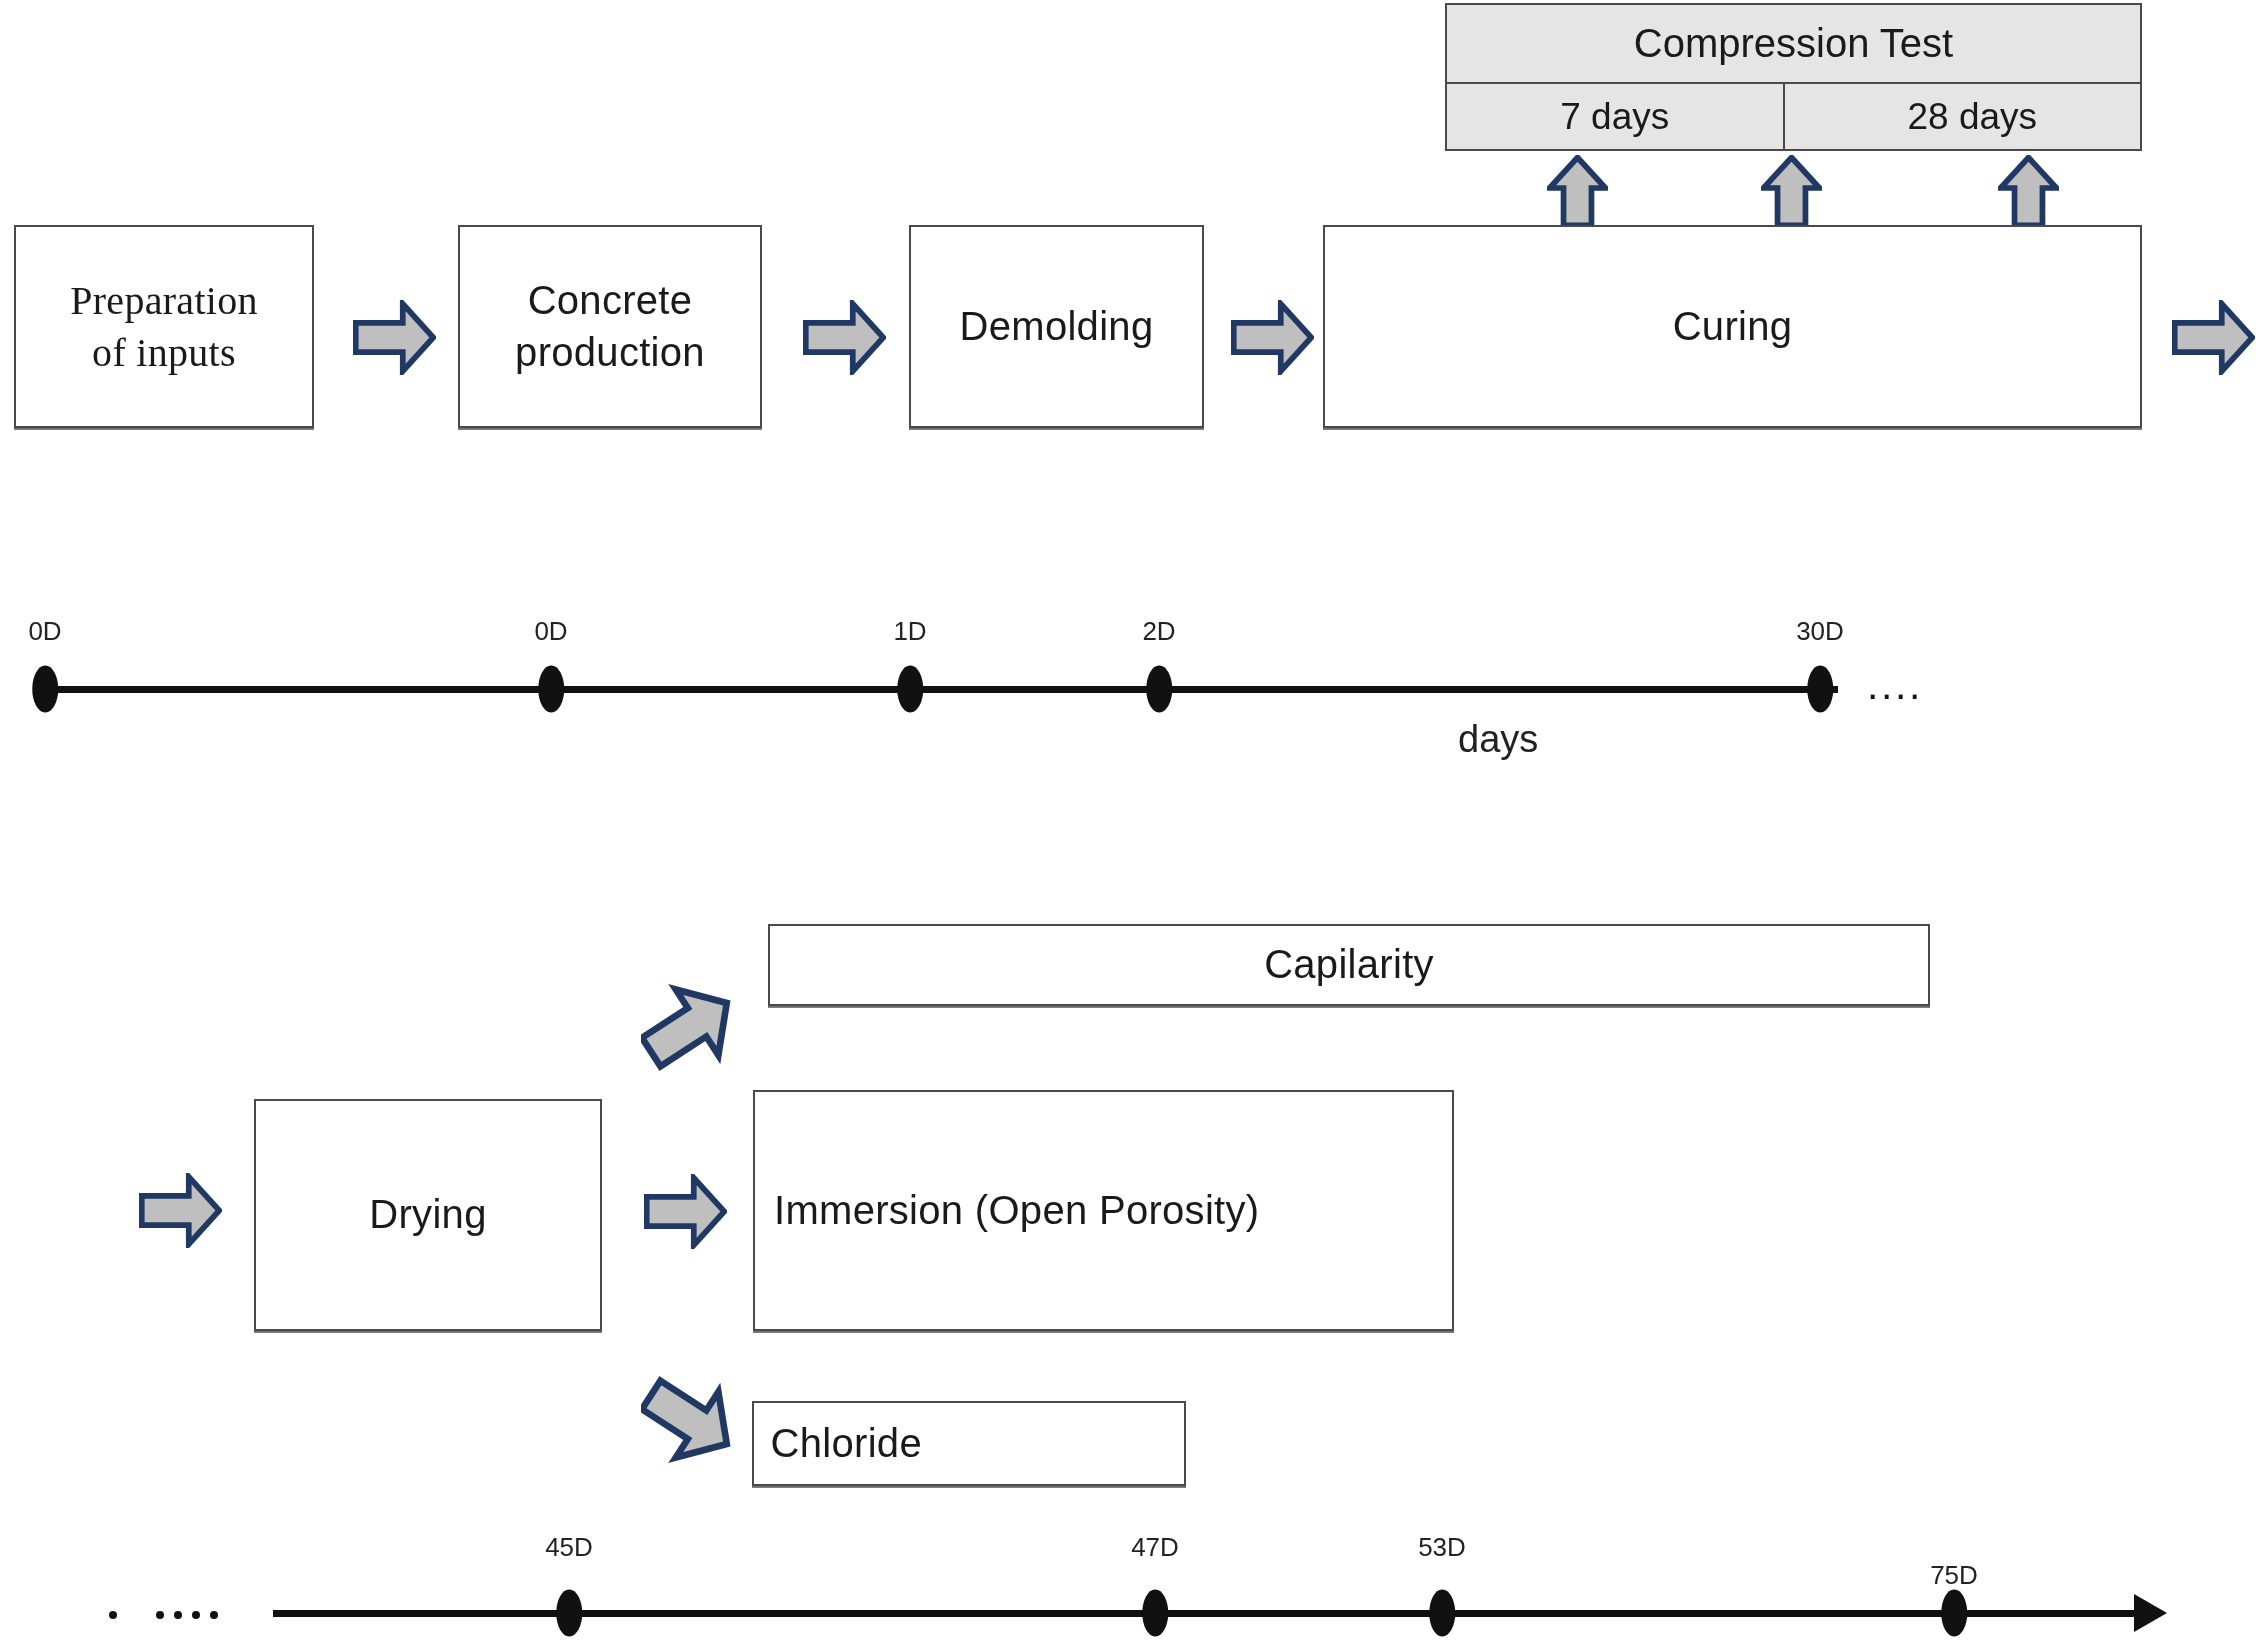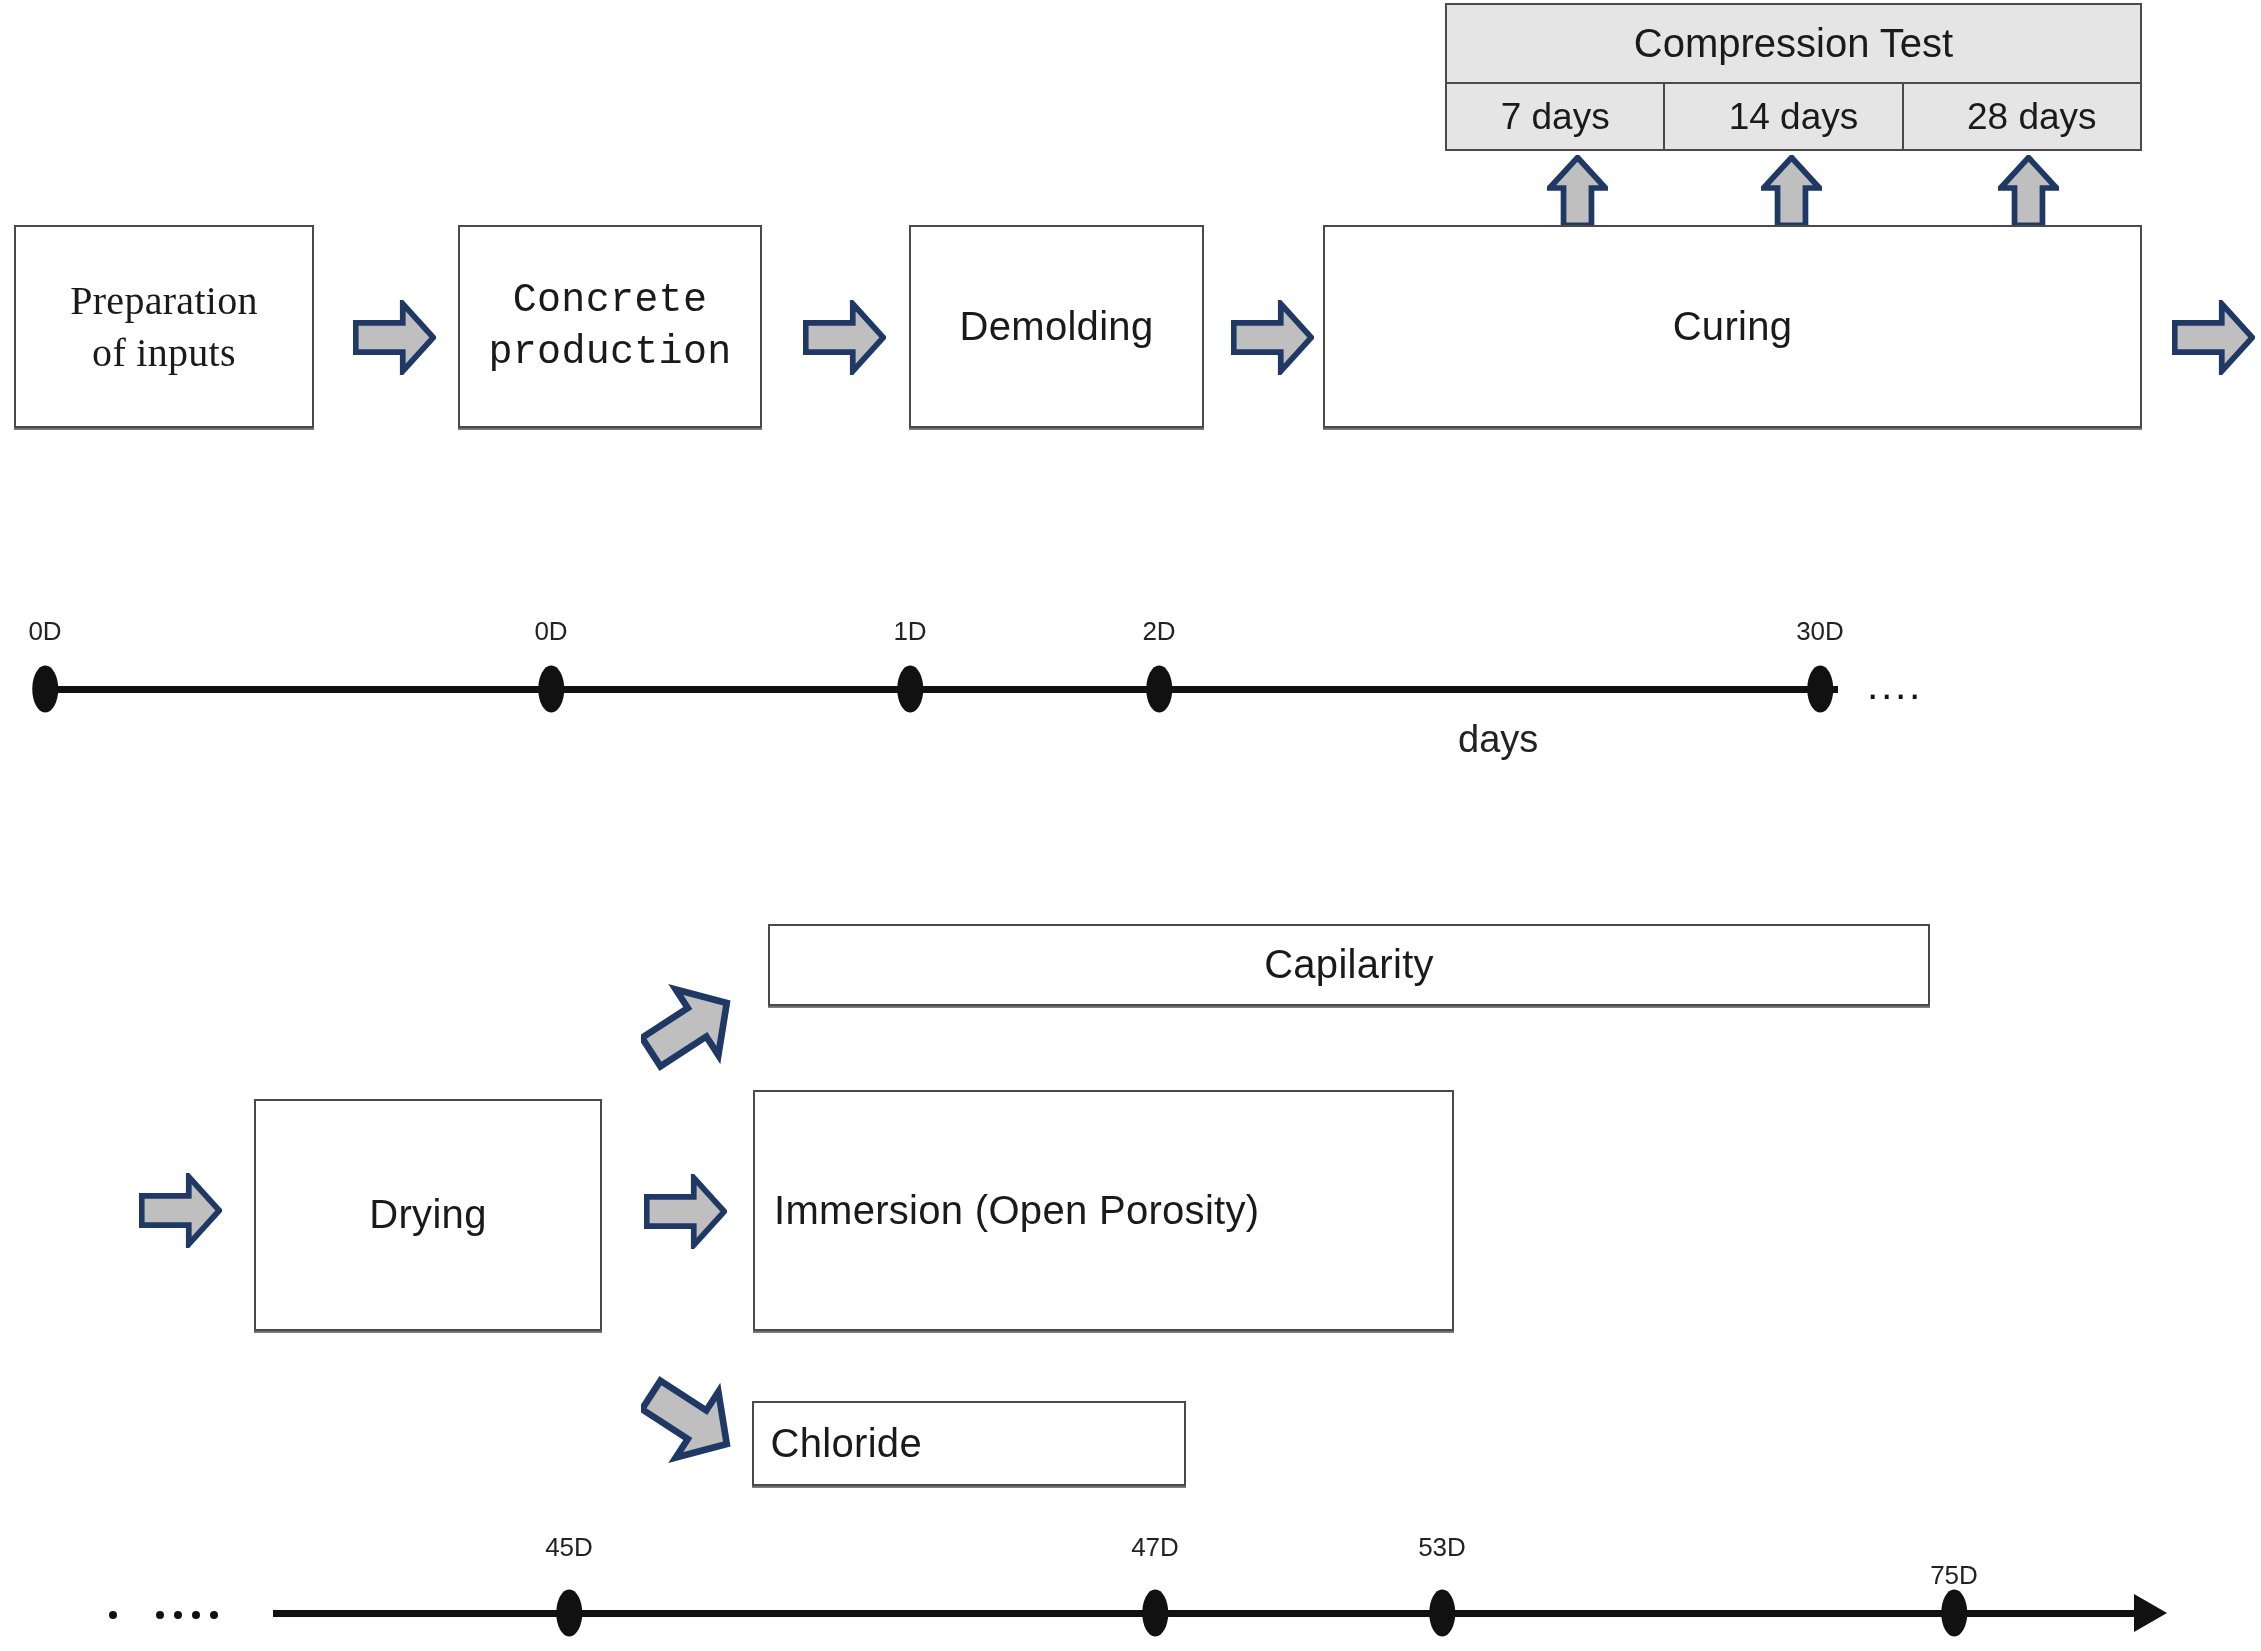--- a/index.html
+++ b/index.html
@@ -136,23 +136,20 @@
 
   <div class="ct-table" style="left:1445px; top:2.6px; width:697px; height:148px;">
     <div class="ct-head">
       <span>Compression Test</span>
     </div>
     <div class="ct-row">
       <div class="ct-cell">
         <span>7 days</span>
       </div>
       <div class="ct-cell">
-        <span>14 days</span>
-      </div>
-      <div class="ct-cell">
         <span>28 days</span>
       </div>
     </div>
   </div>
 
   <svg class="arrow-up" style="left:1547px; top:155px; width:61px; height:73px;" viewBox="0 0 96 115">
     <polygon points="48,4 92,52 70,52 70,111 26,111 26,52 4,52" fill="#bfbfbf" stroke="#1f3864" stroke-width="9"></polygon>
   </svg>
   <svg class="arrow-up" style="left:1761px; top:155px; width:61px; height:73px;" viewBox="0 0 96 115">
     <polygon points="48,4 92,52 70,52 70,111 26,111 26,52 4,52" fill="#bfbfbf" stroke="#1f3864" stroke-width="9"></polygon>
@@ -163,21 +160,21 @@
 
   <div class="box" style="left:14px; top:225px; width:300px; height:203px;font-family:Liberation Serif, serif;">
     <span class="txt">Preparation
 of inputs</span>
   </div>
 
   <svg class="arrow-right" style="left:353px; top:300px; width:83px; height:75px;" viewBox="0 0 130 118">
     <polygon points="4,36 78,36 78,6 126,59 78,112 78,82 4,82" fill="#bfbfbf" stroke="#1f3864" stroke-width="9"></polygon>
   </svg>
 
-  <div class="box" style="left:458px; top:225px; width:304px; height:203px;font-family:Liberation Mono, monospace;">
+  <div class="box" style="left:458px; top:225px; width:304px; height:203px;">
     <span class="txt">Concrete
 production</span>
   </div>
 
   <svg class="arrow-right" style="left:803px; top:300px; width:83px; height:75px;" viewBox="0 0 130 118">
     <polygon points="4,36 78,36 78,6 126,59 78,112 78,82 4,82" fill="#bfbfbf" stroke="#1f3864" stroke-width="9"></polygon>
   </svg>
 
   <div class="box" style="left:909px; top:225px; width:295px; height:203px;">
     <span class="txt">Demolding</span>

